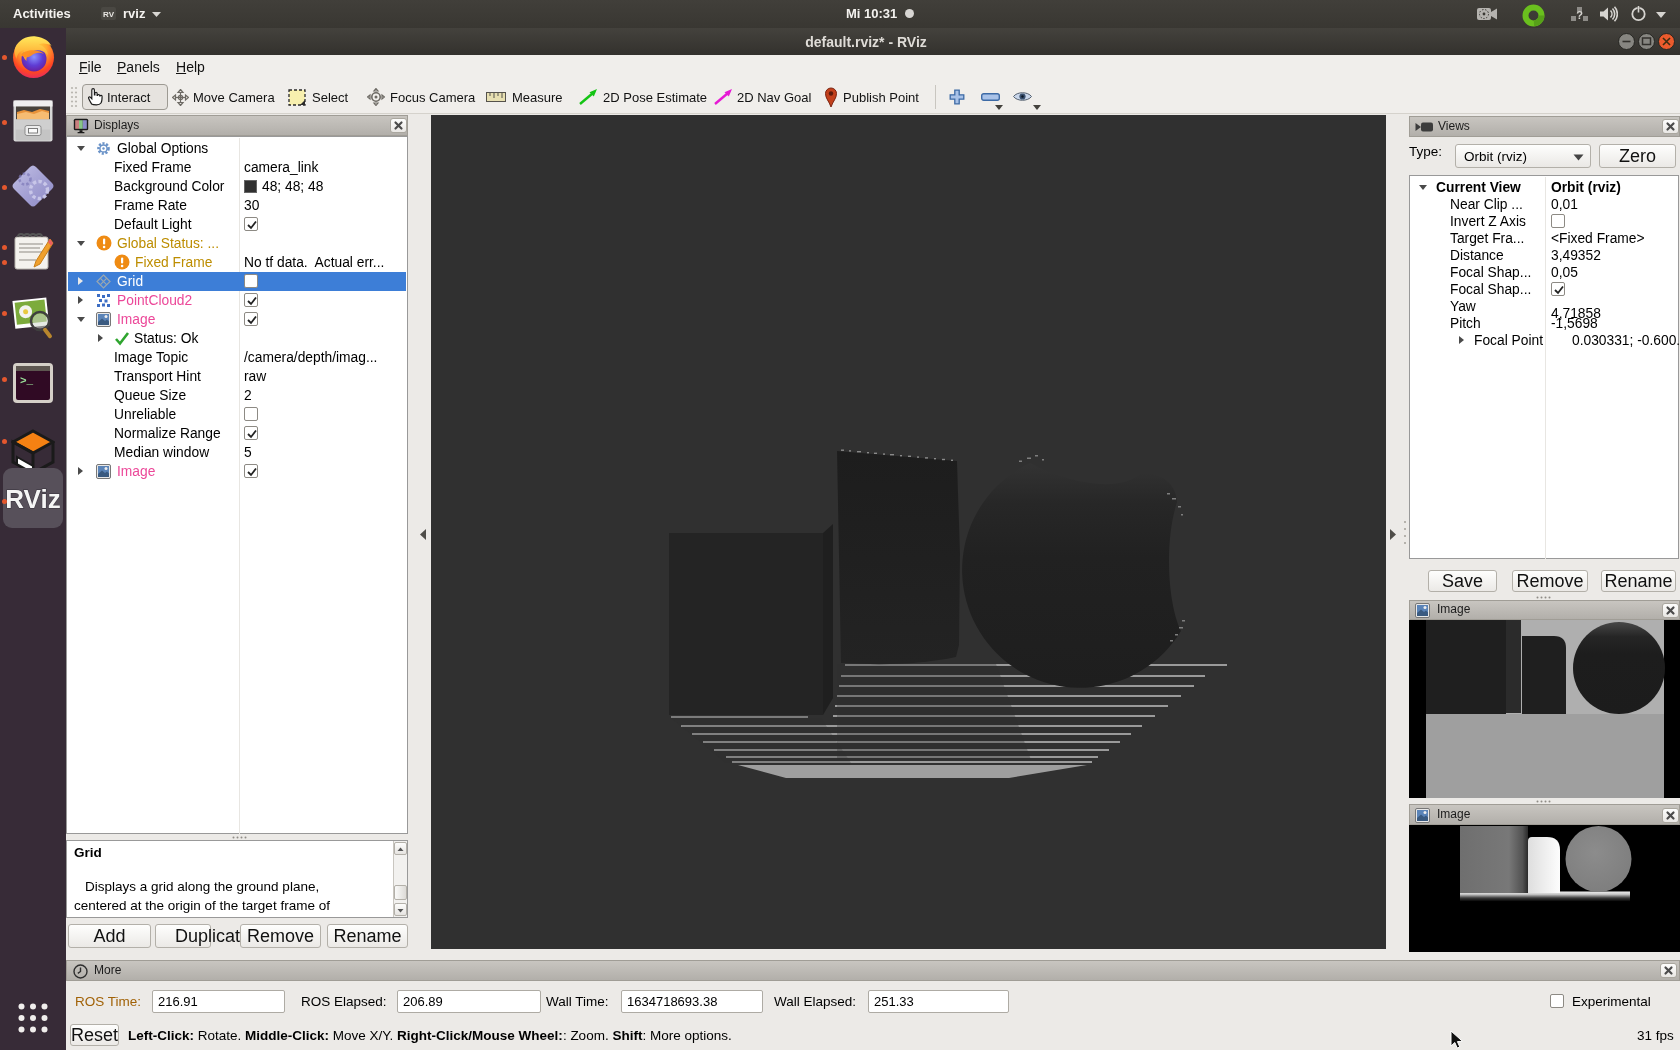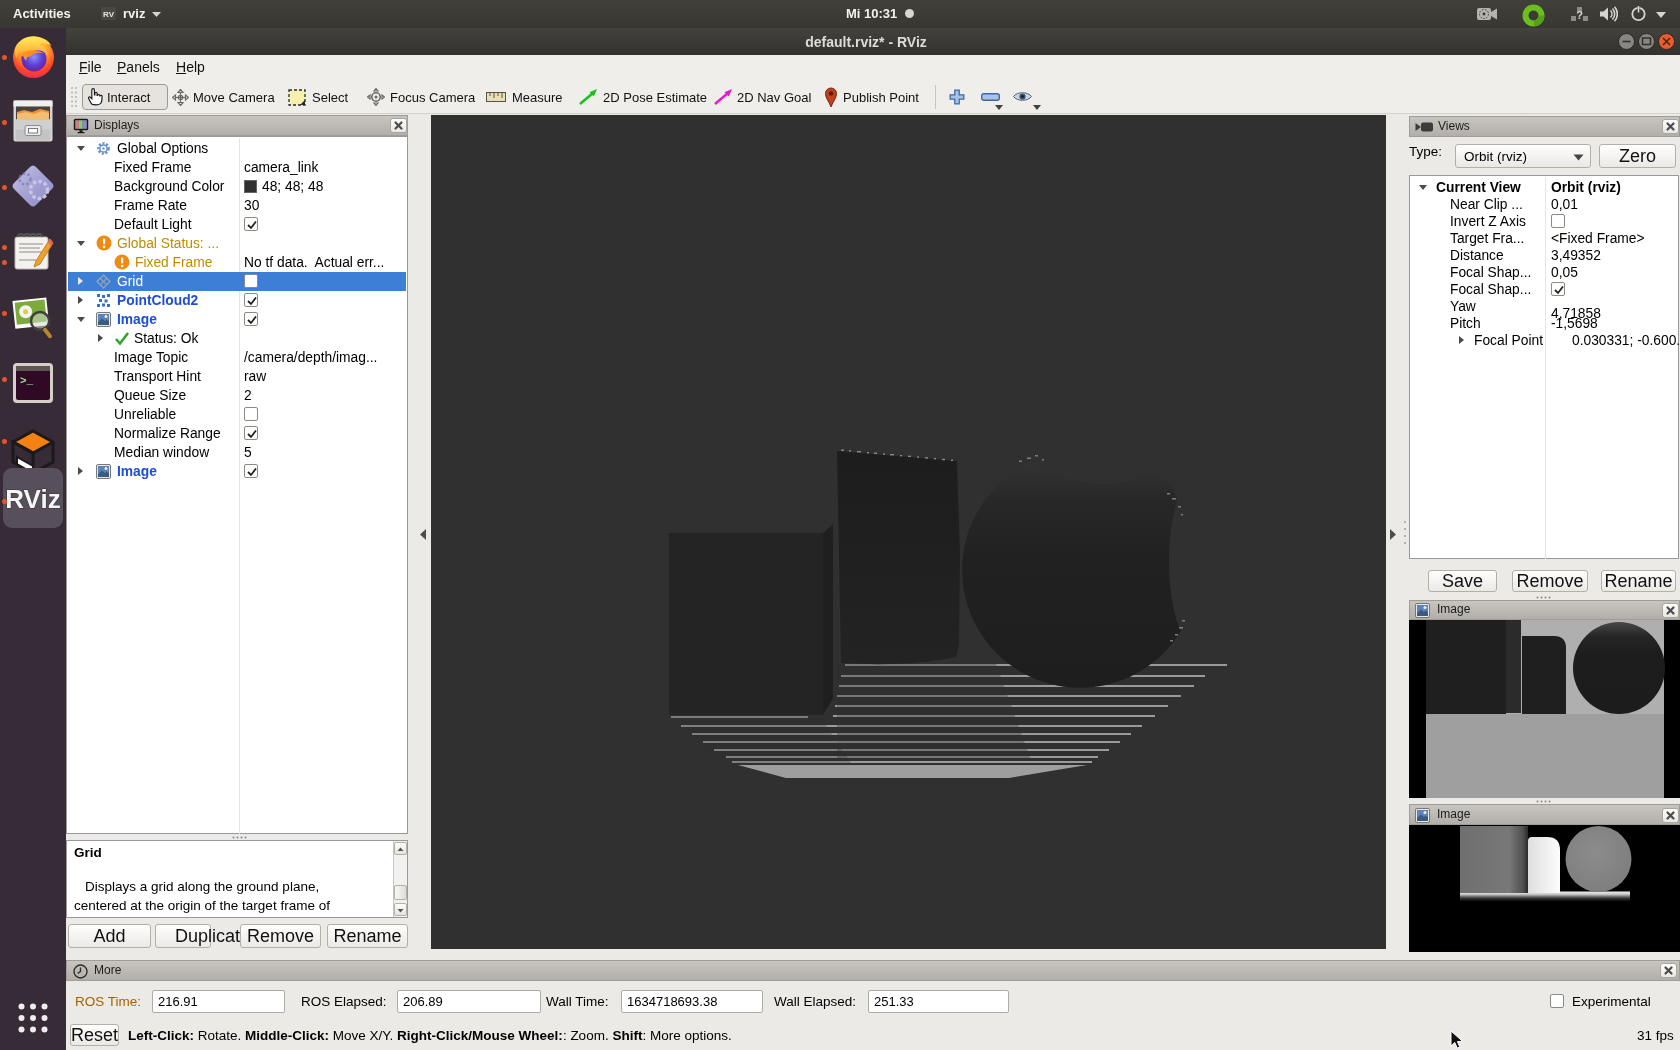--- a/index.html
+++ b/index.html
@@ -22,21 +22,21 @@
 #toolbar { left:66px; top:80px; width:1614px; height:34px; background:#f0eeeb; border-bottom:1px solid #d5d2cc; font-size:13px; color:#121212;}
 .tbtxt { top:10px; }
 
 .phead { background:linear-gradient(#c8c5c0,#b2afaa); border:1px solid #a09d96; font-size:12px; color:#1c1c1c; }
 .pheadtxt { top:2px; }
 .xbtn { position:absolute; width:17px; height:15px; border-radius:3px; background:linear-gradient(#fdfdfc,#e9e7e4); border:1px solid #aaa79f; }
 .tree { background:#fff; border:1px solid #999; font-size:13.8px; color:#000; }
 .row { position:absolute; height:19px; line-height:19px; left:1px; right:1px; }
 .vrow { position:absolute; height:17px; line-height:17px; left:1px; right:1px; }
 .cell { position:absolute; top:0; white-space:nowrap; }
-.blue { color:#1d4ed8; font-weight:bold; }
+.blue { color:#ec4899; font-weight:normal; }
 .warn { color:#bd8d00; }
 .cb { position:absolute; width:14px; height:14px; background:#fff; border:1px solid #8d8a84; border-radius:2px; top:2px; }
 .cb svg { position:absolute; left:1px; top:1px; }
 .arrow-r { position:absolute; width:0; height:0; border-left:5px solid #4a4a4a; border-top:4px solid transparent; border-bottom:4px solid transparent; top:5px; }
 .arrow-d { position:absolute; width:0; height:0; border-top:5px solid #4a4a4a; border-left:4px solid transparent; border-right:4px solid transparent; top:7px; }
 .btn { position:absolute; background:linear-gradient(#fefefd,#ebe9e6); border:1px solid #b3b0a9; border-radius:3px; font-size:18px; color:#111; text-align:center; }
 .input { position:absolute; background:#fff; border:1px solid #aeaba4; border-radius:2px; font-size:13px; color:#000; padding:3px 0 0 5px; }
 .colline { position:absolute; width:1px; background:#e8e6e2; top:1px; }
 </style>
 </head>

